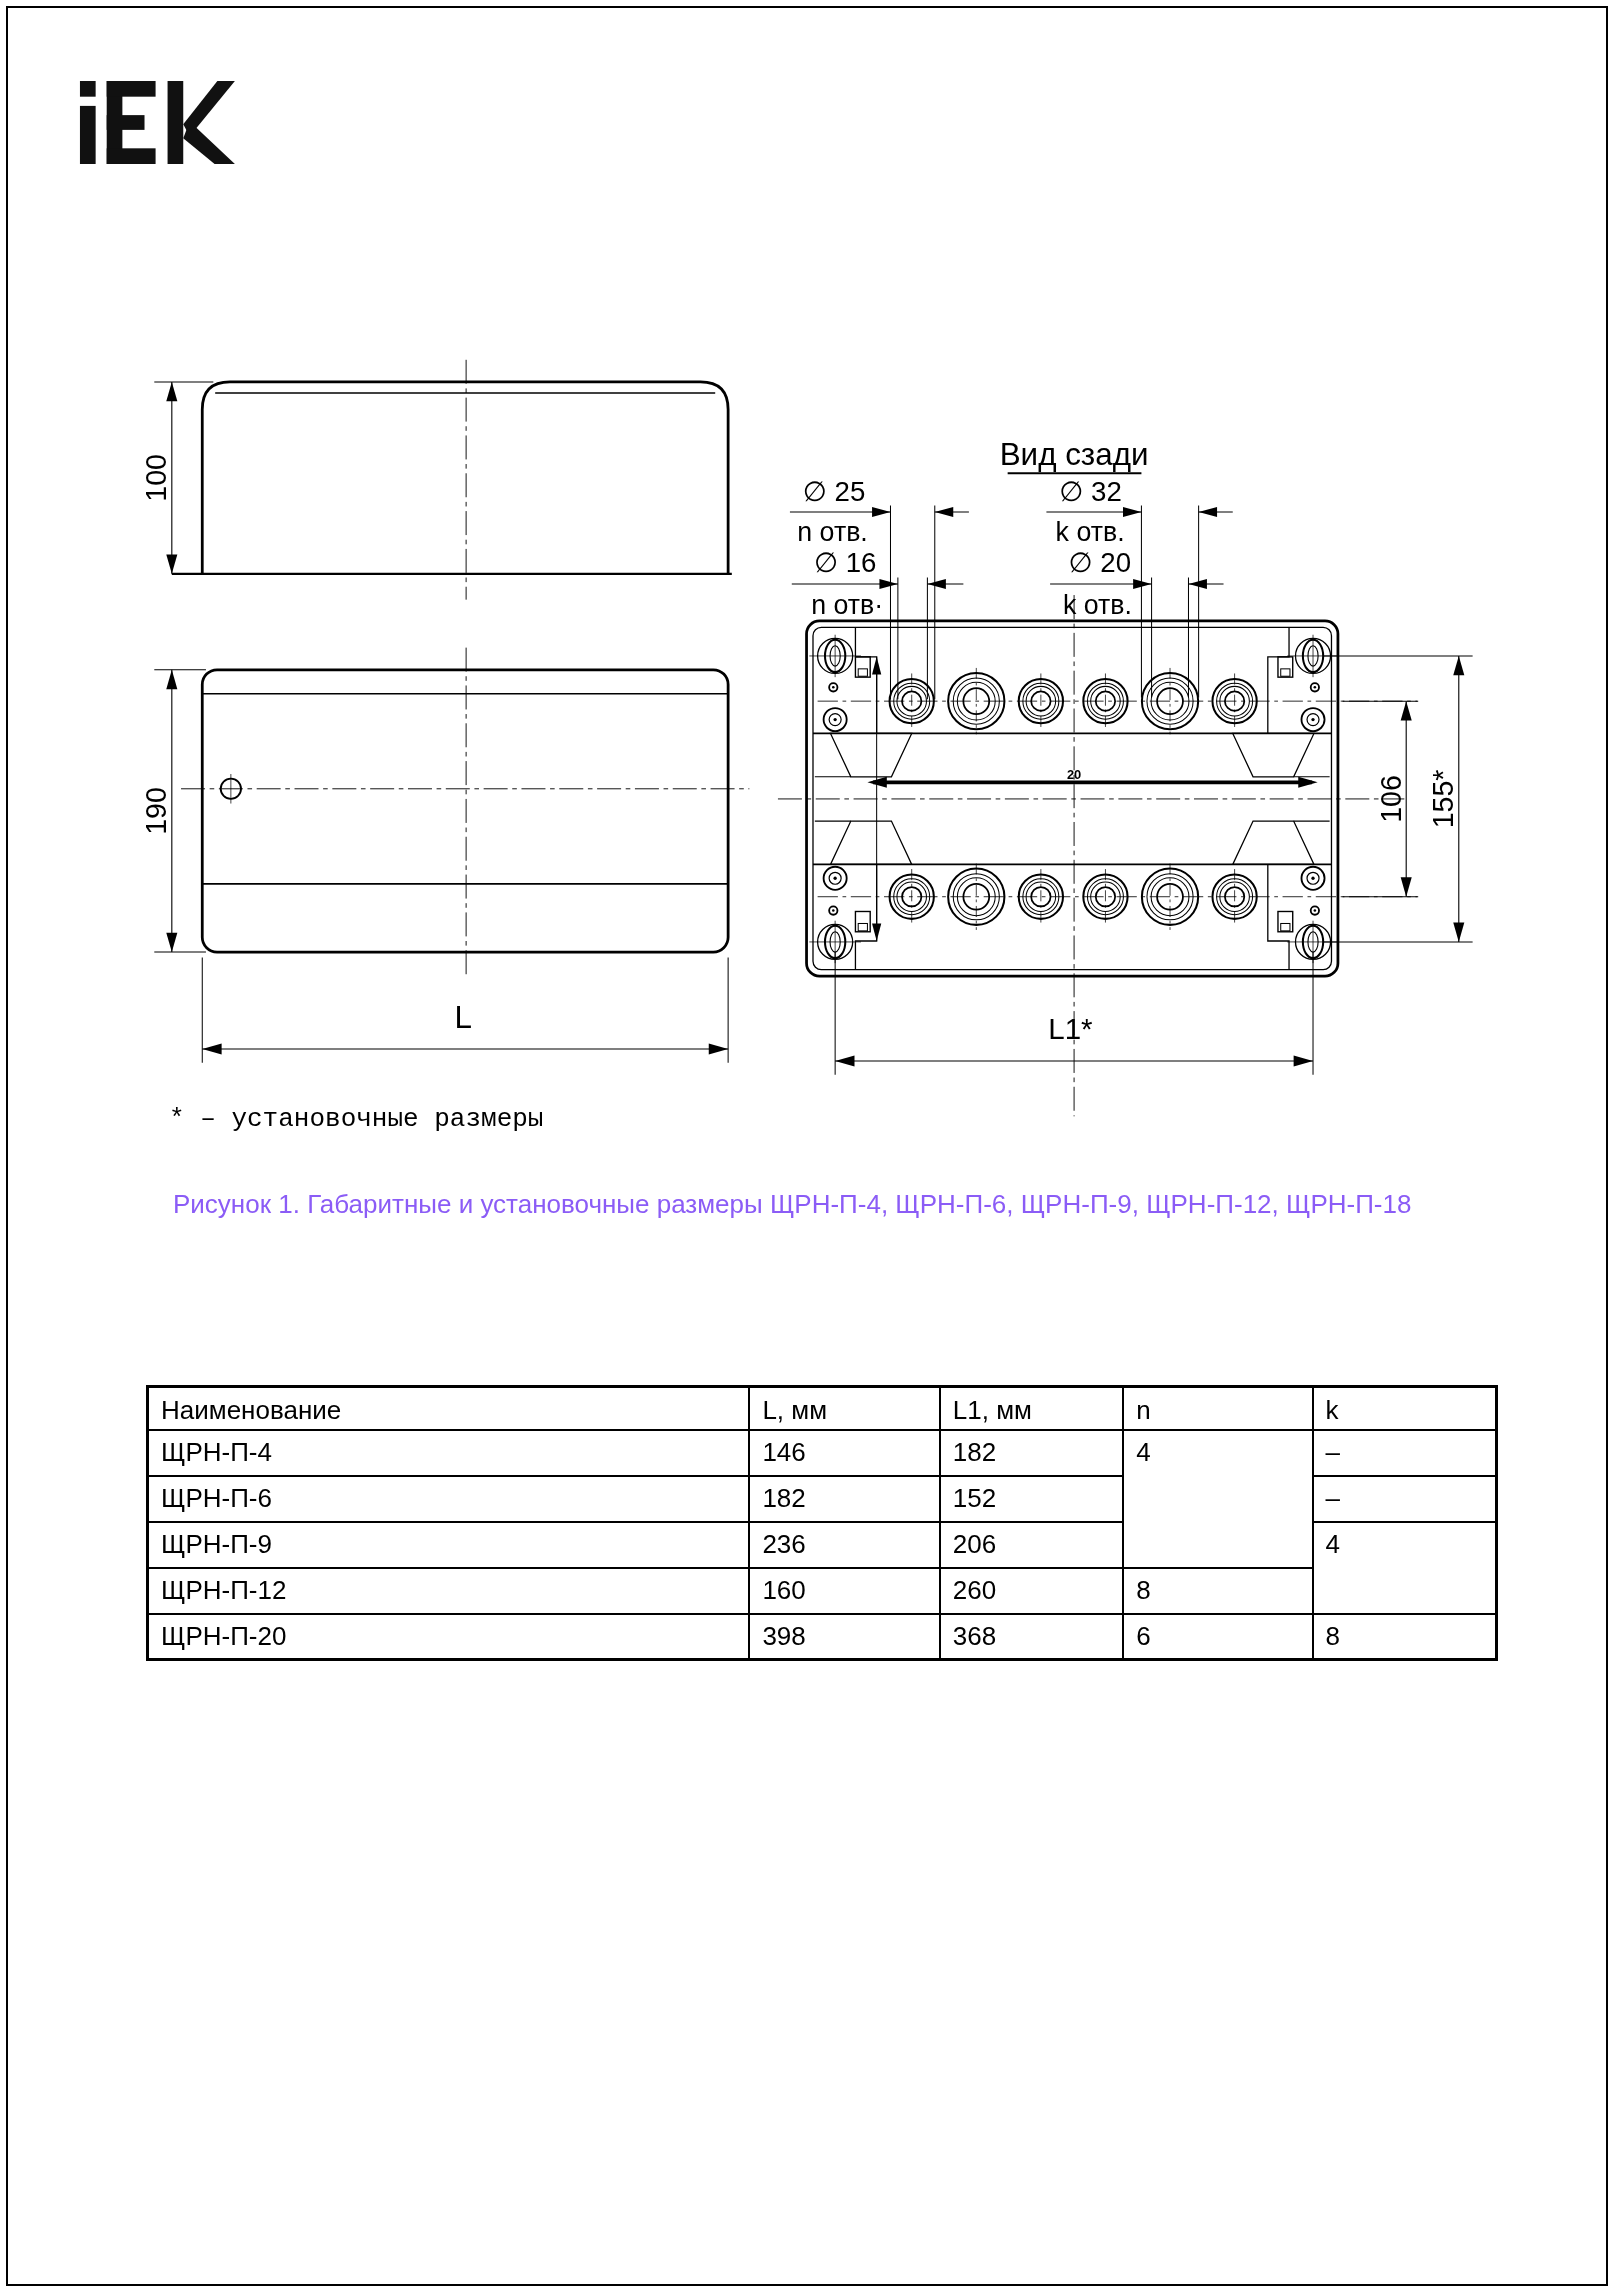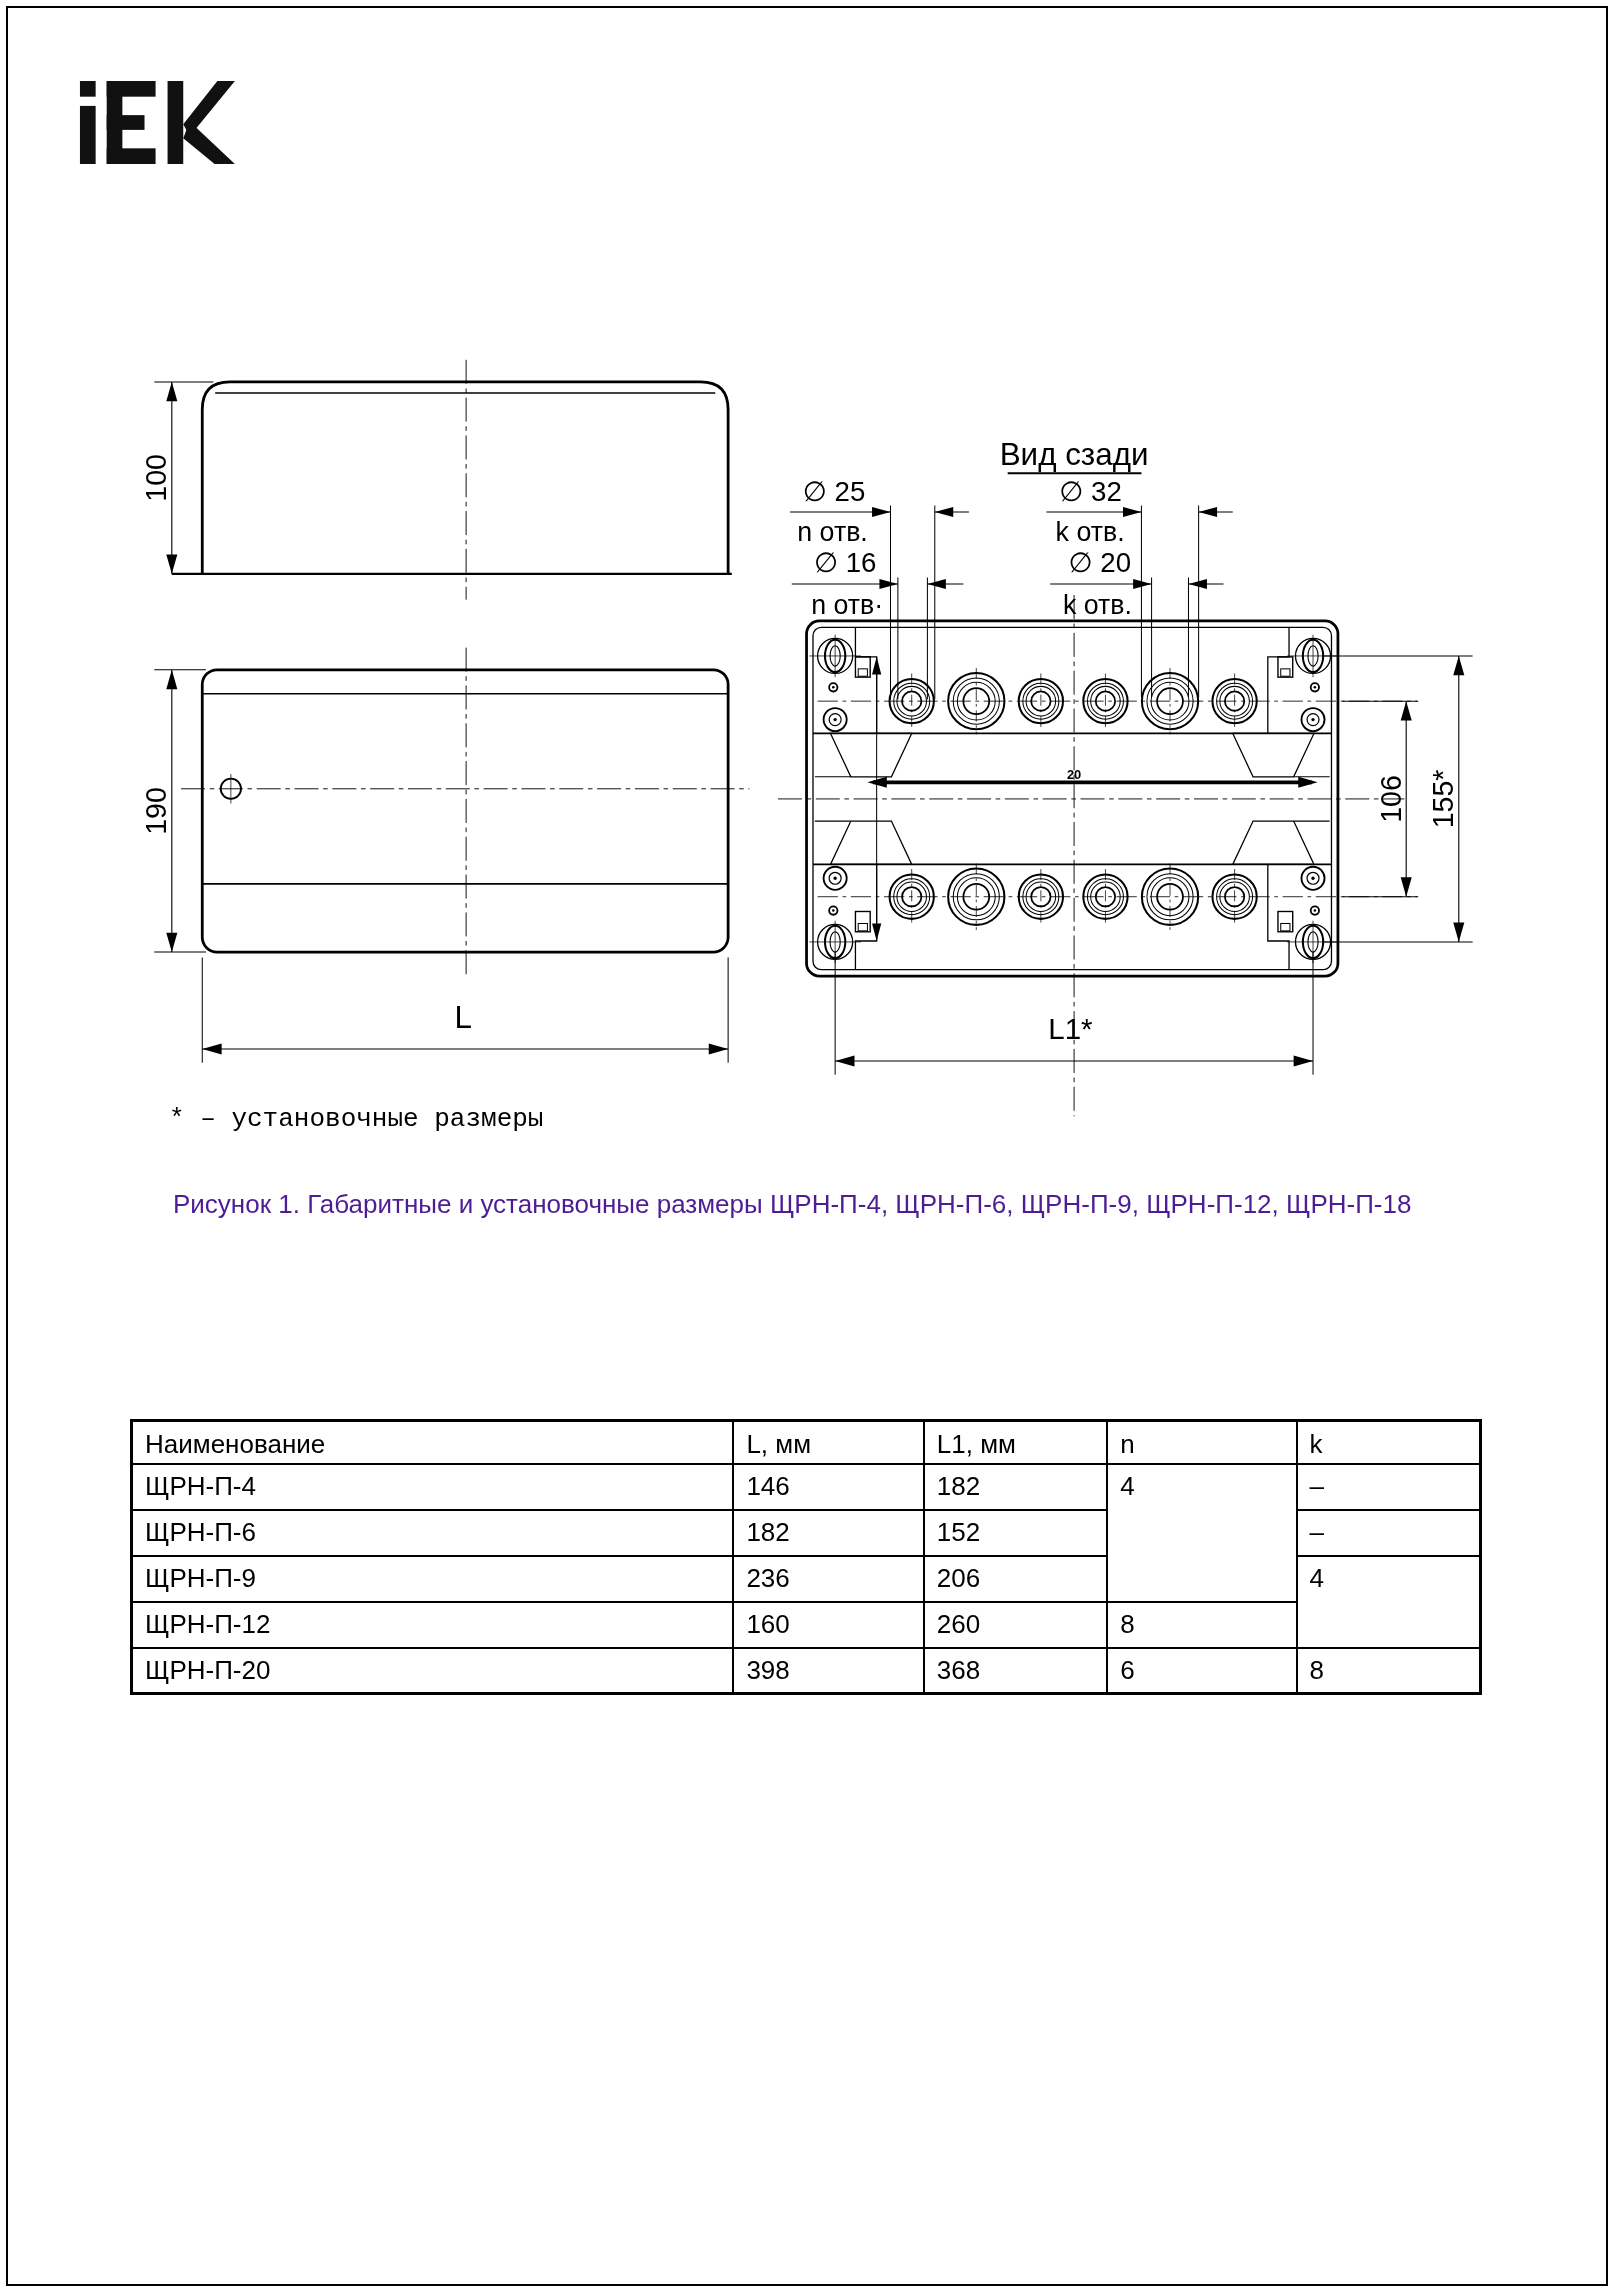--- a/index.html
+++ b/index.html
@@ -4,22 +4,22 @@
 <style>
   html,body{margin:0;padding:0;background:#e8e8e8;}
   #page{position:relative;width:1614px;height:2292px;background:#ffffff;
         font-family:"Liberation Sans",sans-serif;color:#000;overflow:hidden;}
   #page-frame{position:absolute;left:5.5px;top:5.5px;right:6.5px;bottom:6.5px;
         border:2.8px solid #000;pointer-events:none;}
   #logo{position:absolute;left:78px;top:81px;width:157px;height:83px;}
   #dwg{position:absolute;left:0;top:0;}
   #dwg text{font-family:"Liberation Sans",sans-serif;fill:#000;}
   .footnote{position:absolute;left:169px;top:1104px;font-size:26px;color:#000;font-family:Liberation Mono, monospace;}
-  .caption{position:absolute;left:173px;top:1189px;font-size:26px;color:#4c1d95;white-space:nowrap;}
-  #spec-table{position:absolute;left:130px;top:1385px;border-collapse:collapse;table-layout:fixed;margin-top:34px;}
+  .caption{position:absolute;left:173px;top:1189px;font-size:26px;color:#8b5cf6;white-space:nowrap;}
+  #spec-table{position:absolute;left:146px;top:1385px;border-collapse:collapse;table-layout:fixed;}
   #spec-table td,#spec-table th{border:2.8px solid #000;font-size:26px;font-weight:normal;
         text-align:left;vertical-align:top;padding:6.5px 7.4px 0 12px;white-space:nowrap;}
   #spec-table{border:3.7px solid #000;}
   #spec-table tr{height:46px;}
   #spec-table tr.hdr{height:43px;}
   .c-name{width:580px;} .c-l{width:169px;} .c-l1{width:162px;} .c-n{width:168px;} .c-k{width:162px;}
 </style>
 </head>
 <body>
 

